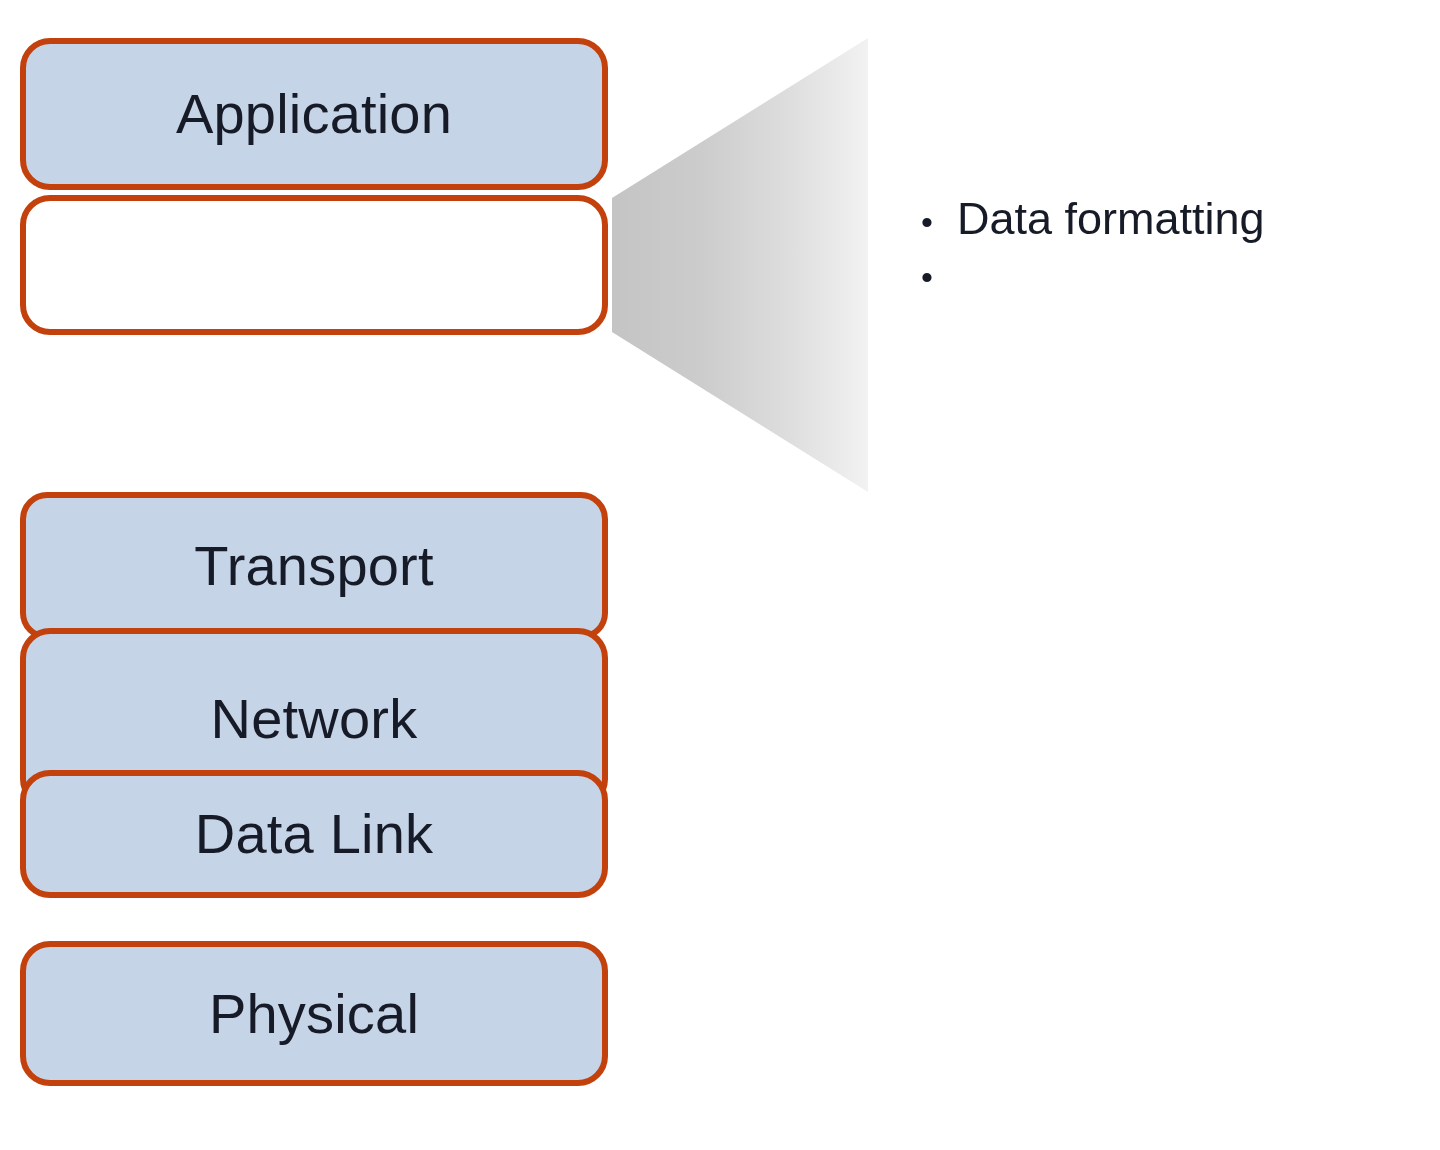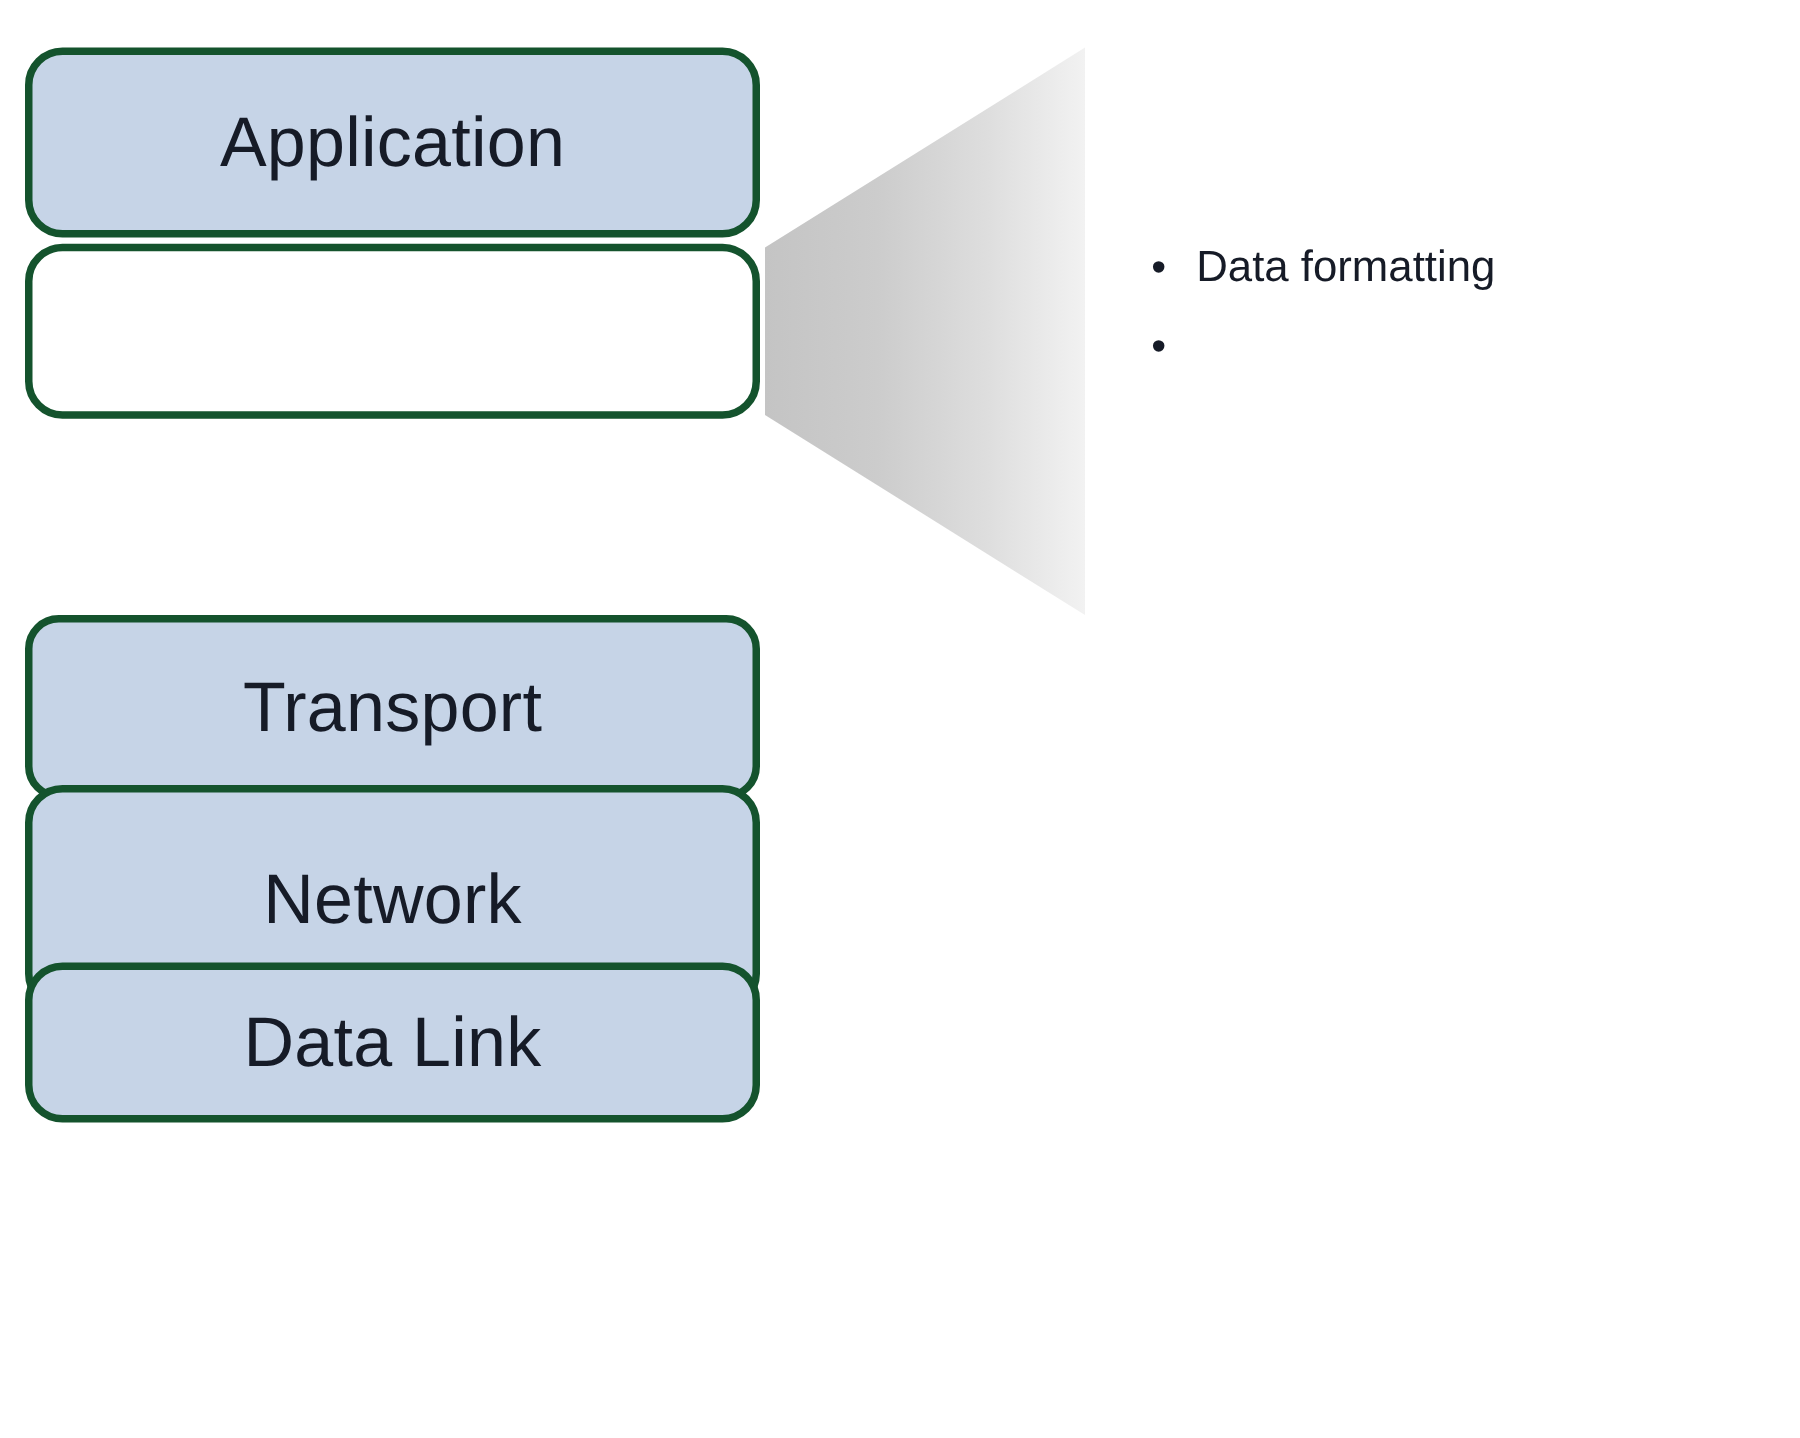--- a/index.html
+++ b/index.html
@@ -31,21 +31,21 @@
     top: 38px;
     width: 588px;
     height: 1042px;
   }
 
   .layer-box {
     position: absolute;
     left: 0;
     width: 588px;
     box-sizing: border-box;
-    border: 6px solid #14532d;
+    border: 6px solid #c2410c;
     border-radius: 30px;
     background: #c6d4e7;
     display: flex;
     align-items: center;
     justify-content: center;
   }
 
   .layer-box.empty-layer {
     background: #ffffff;
   }
@@ -90,21 +90,21 @@
     font-size: 34px;
     line-height: 1;
     color: #161b27;
     text-align: left;
     padding-left: 6px;
     box-sizing: border-box;
   }
 
   .bullet-text {
     font-family: "Liberation Sans", sans-serif;
-    font-size: 35px;
+    font-size: 45px;
     line-height: 1;
     color: #161b27;
     white-space: nowrap;
     text-align: center;
   }
 </style>
 </head>
 <body>
 
 <div id="diagram-root">
@@ -137,20 +137,23 @@
     </div>
 
     <div class="layer-box" style="top:590px; height:181px;">
       <span class="layer-label">Network</span>
     </div>
 
     <div class="layer-box" style="top:732px; height:128px;">
       <span class="layer-label">Data Link</span>
     </div>
 
+    <div class="layer-box" style="top:903px; height:145px;">
+      <span class="layer-label">Physical</span>
+    </div>
 
   </div>
 
   <div id="callout-list">
 
     <div class="bullet-row">
       <span class="bullet-dot">•</span>
       <span class="bullet-text">Data formatting</span>
     </div>
 

